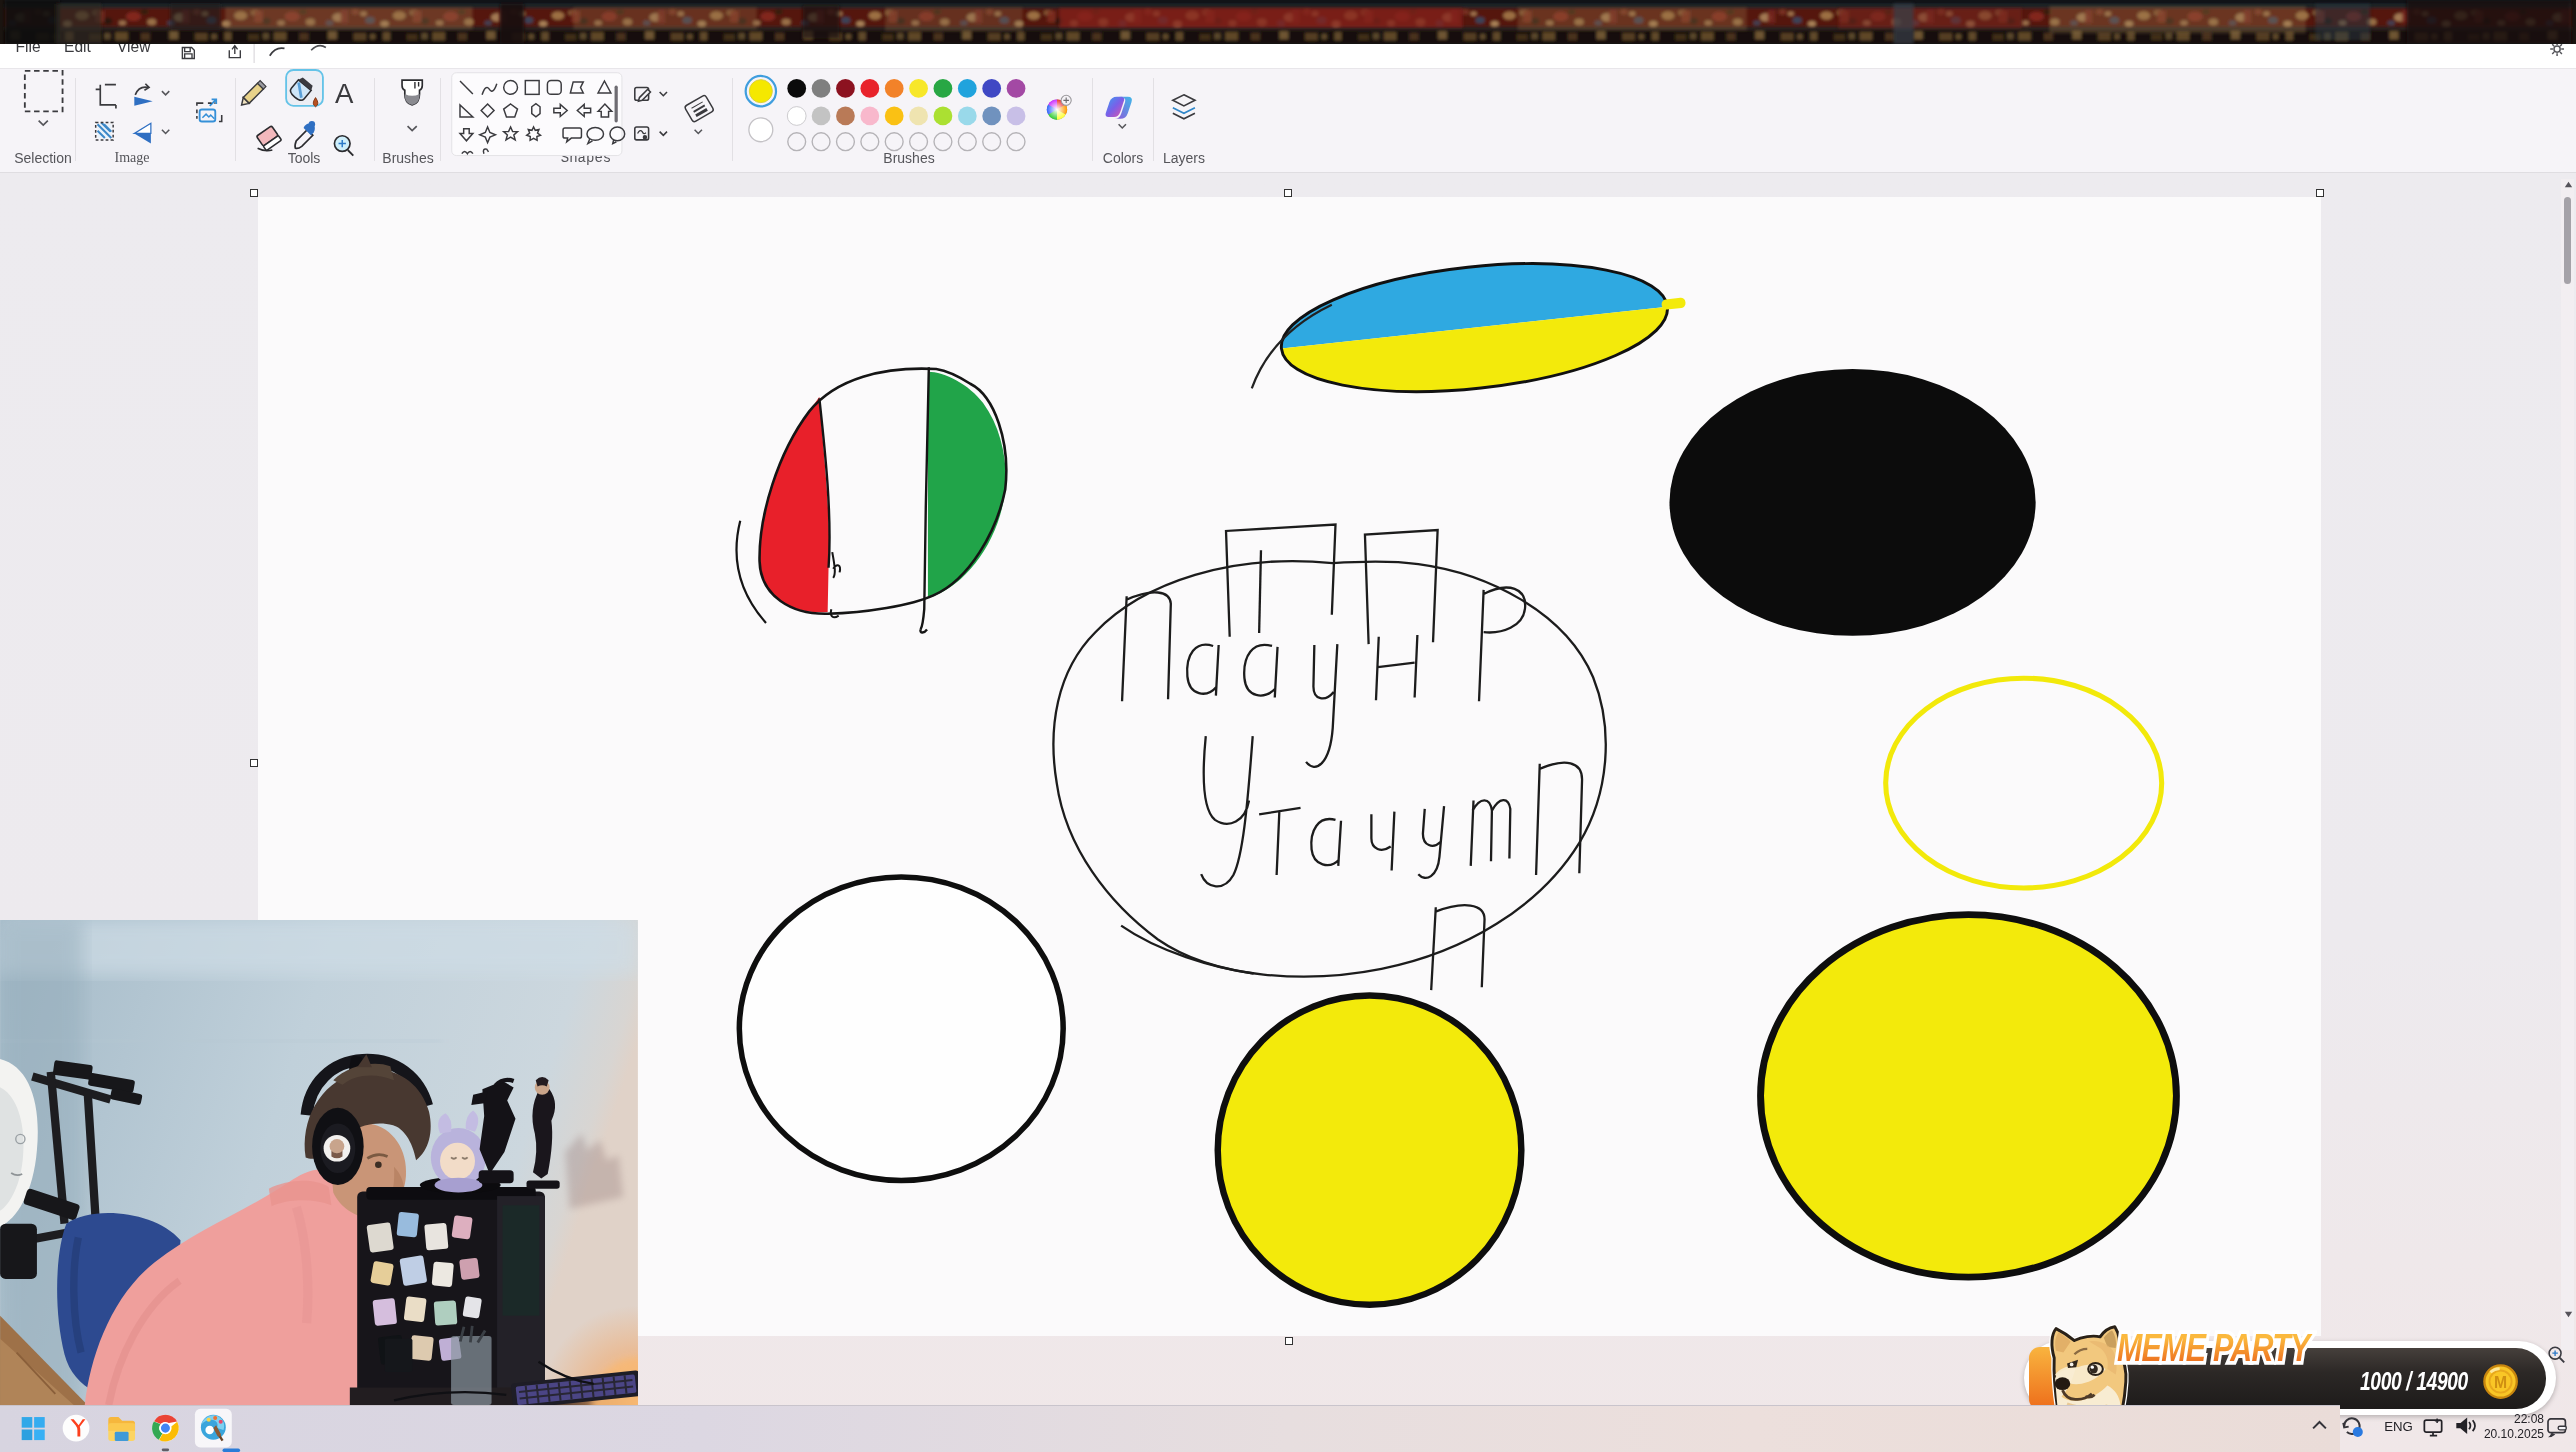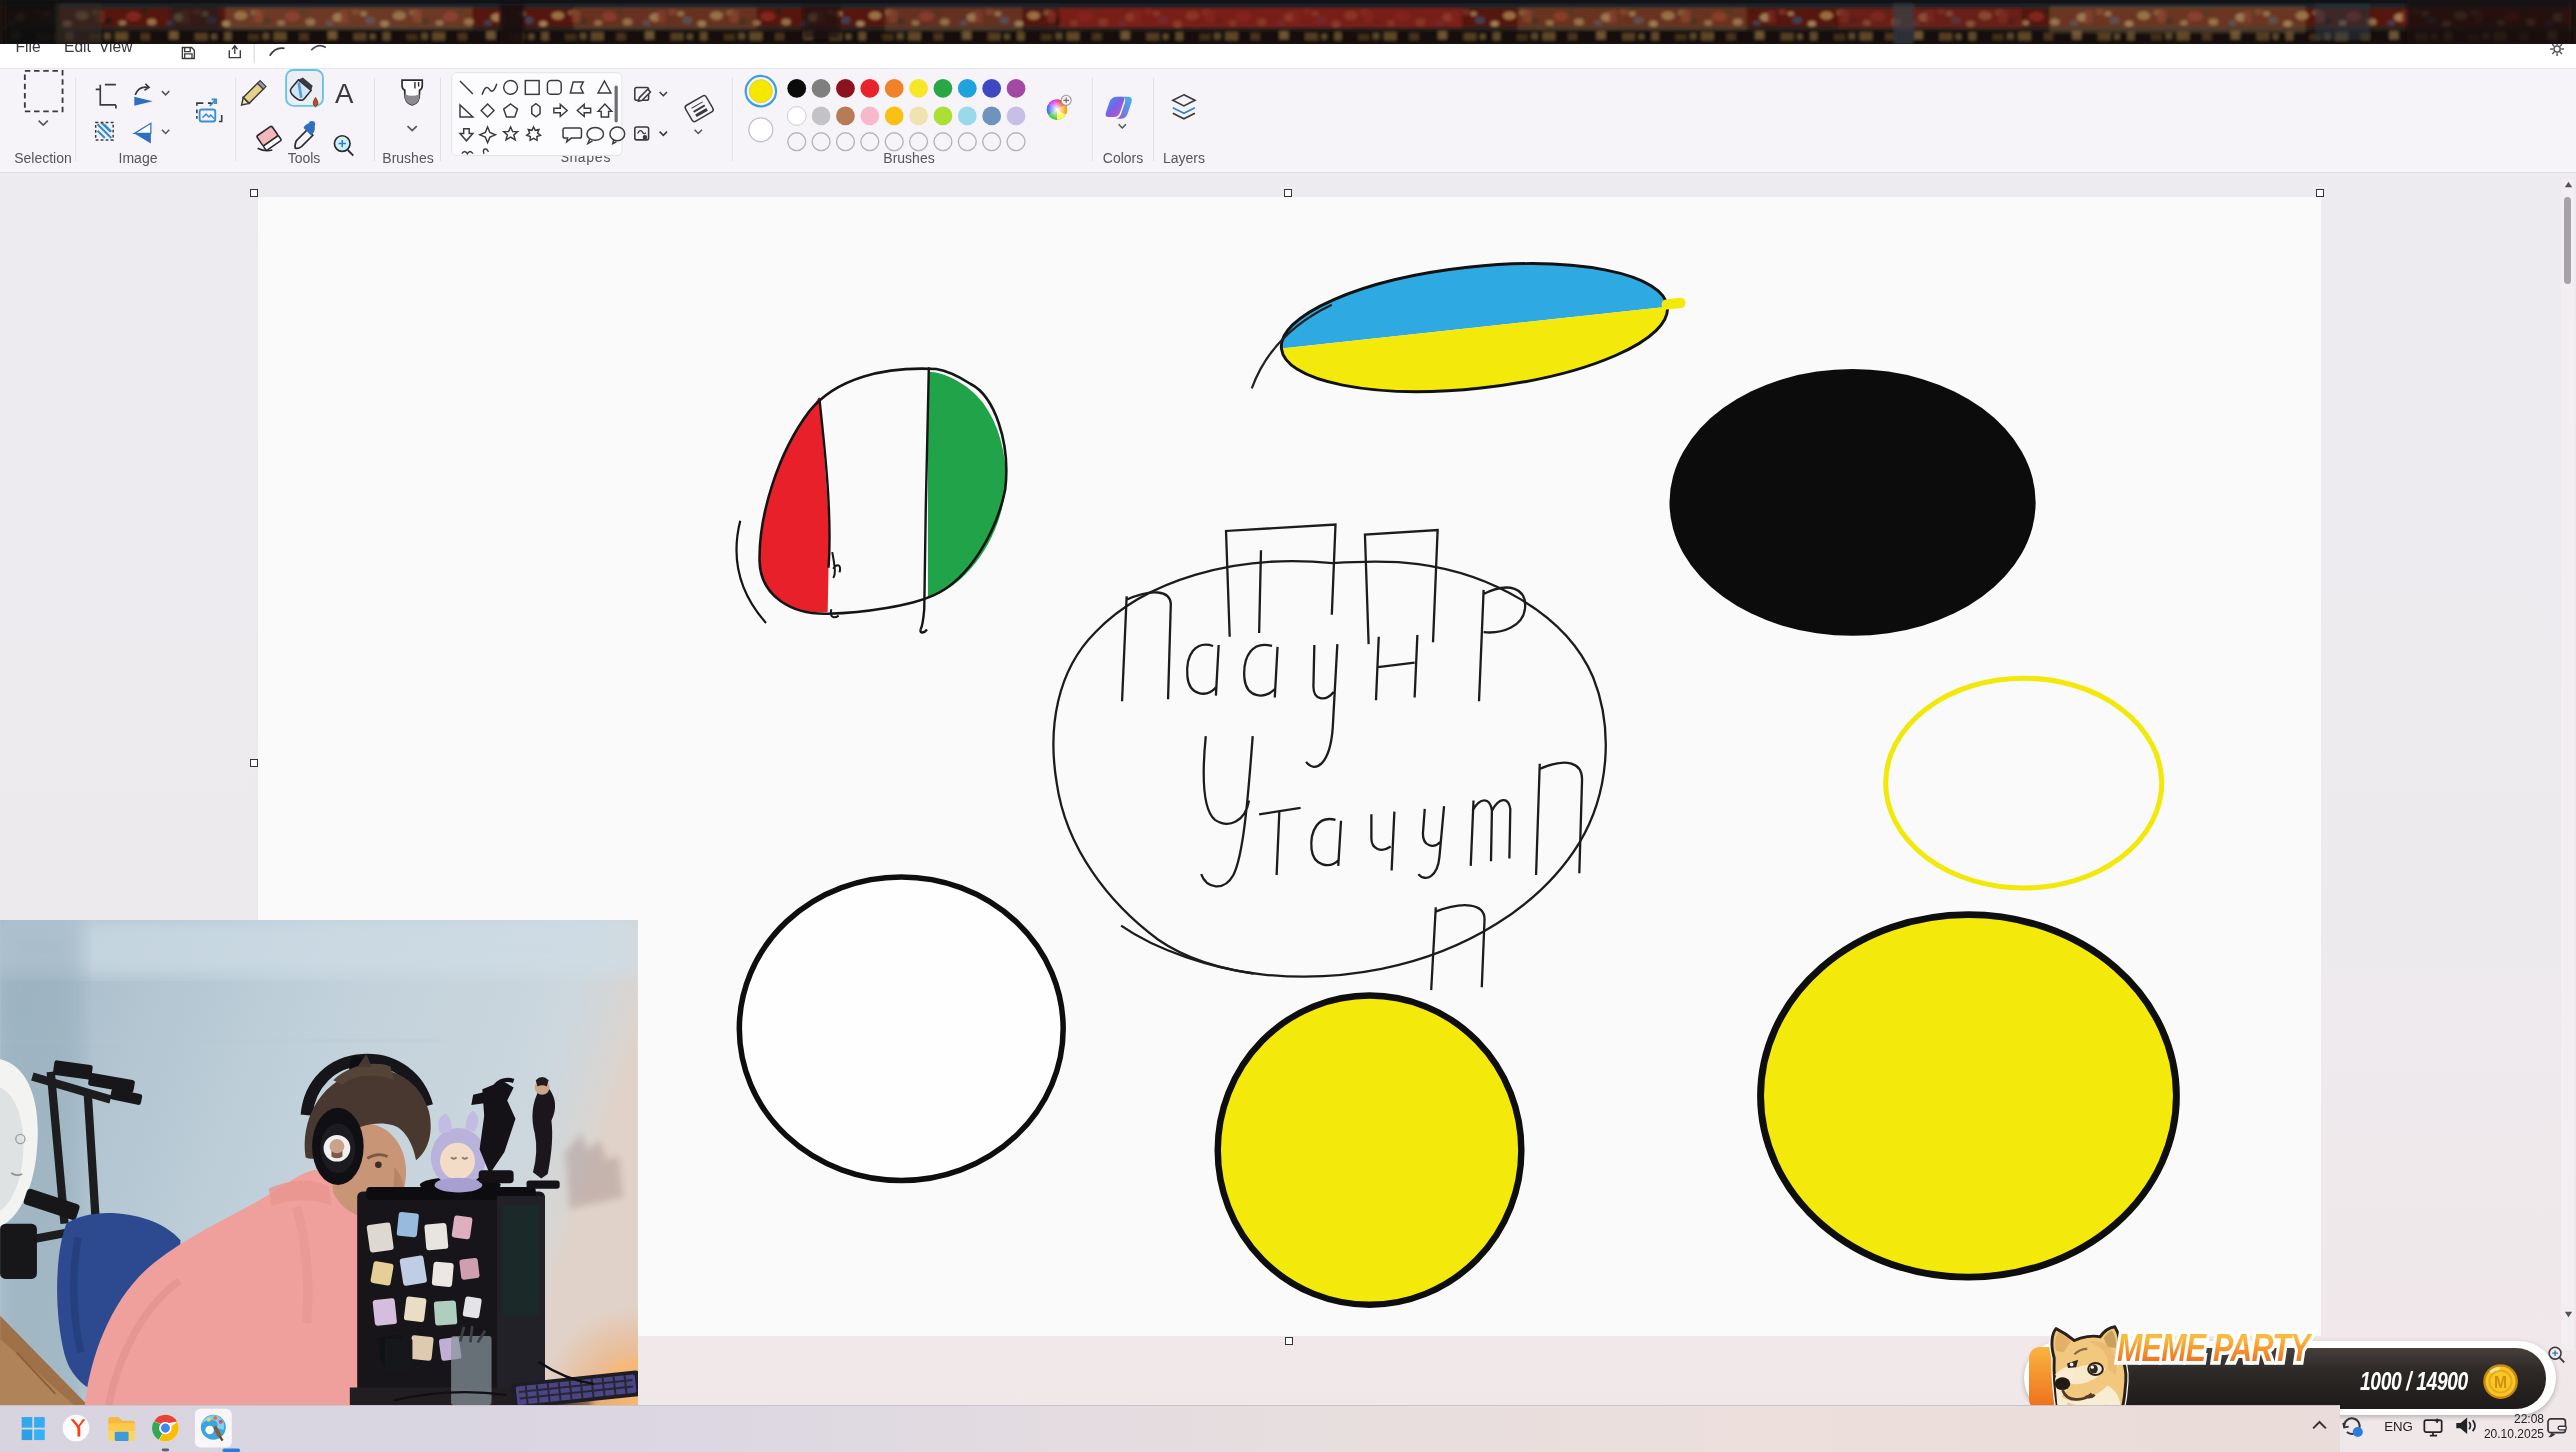--- a/index.html
+++ b/index.html
@@ -83,21 +83,21 @@
         <rect x="2620" y="0" width="179" height="48" fill="#17130f" opacity="0.8"></rect>
         <rect x="2060" y="4" width="22" height="44" fill="#38404a" opacity="0.7"></rect>
         <rect x="870" y="6" width="40" height="36" fill="#17120e" opacity="0.7"></rect>
         <rect x="960" y="8" width="150" height="26" fill="#8e6e46" opacity="0.3"></rect>
       </g>
     </svg>
   </div>
   <div id="menubar" class="abs">
     <span class="mitem" style="left:15.6px;">File</span>
     <span class="mitem" style="left:64px;">Edit</span>
-    <span class="mitem" style="left:99px;">View</span>
+    <span class="mitem" style="left:117px;">View</span>
     <svg class="abs" style="left:175px;top:-5.5px;" width="184" height="28" viewBox="0 0 200 30">
       <g fill="none" stroke="#3c3c40" stroke-width="1.5">
         <path d="M8,9 h10 l3,3 v9 h-13 z M10.5,9 v4.5 h6 v-4.5 M10.5,21 v-5 h8 v5"></path>
         <g transform="translate(52,2)">
             <path d="M7,10 v8 h12 v-8 M10,9 l3,-4 3,4 M13,5 v9" stroke-width="1.5"></path>
           </g>
         <path d="M86,4 v22" stroke="#d8d6da" stroke-width="1.2"></path>
         <path d="M103,18 q6,-10 16,-8" stroke-width="1.8"></path>
         <path d="M148,12 q8,-8 16,-3" stroke-width="1.8" opacity="0.9"></path>
       </g>
@@ -111,21 +111,21 @@
   </div>
   <div id="toolbar" class="abs">
     <div class="sep" style="left:75px;"></div>
     <div class="sep" style="left:235px;"></div>
     <div class="sep" style="left:374px;"></div>
     <div class="sep" style="left:440px;"></div>
     <div class="sep" style="left:732px;"></div>
     <div class="sep" style="left:1092px;"></div>
     <div class="sep" style="left:1153px;"></div>
     <div class="glabel" style="left:43px;">Selection</div>
-    <div class="glabel" style="left:138px;">Image</div>
+    <div class="glabel" style="left:132px;font-family:Liberation Serif, serif;">Image</div>
     <div class="glabel" style="left:304px;">Tools</div>
     <div class="glabel" style="left:408px;">Brushes</div>
     <div class="glabel" style="left:586px;font-family:Liberation Mono, monospace;">Shapes</div>
     <div class="glabel" style="left:909px;">Brushes</div>
     <div class="glabel" style="left:1123px;">Colors</div>
     <div class="glabel" style="left:1184px;">Layers</div>
     <svg class="abs" style="left:0;top:0;" width="1288" height="105" viewBox="0 0 1400 114">
 
       <rect x="27" y="2" width="41" height="44" fill="none" stroke="#3a3a3e" stroke-width="2" stroke-dasharray="6 4"></rect>
       <path d="M42,56 l5,5 5,-5" fill="none" stroke="#55555a" stroke-width="1.8"></path>

